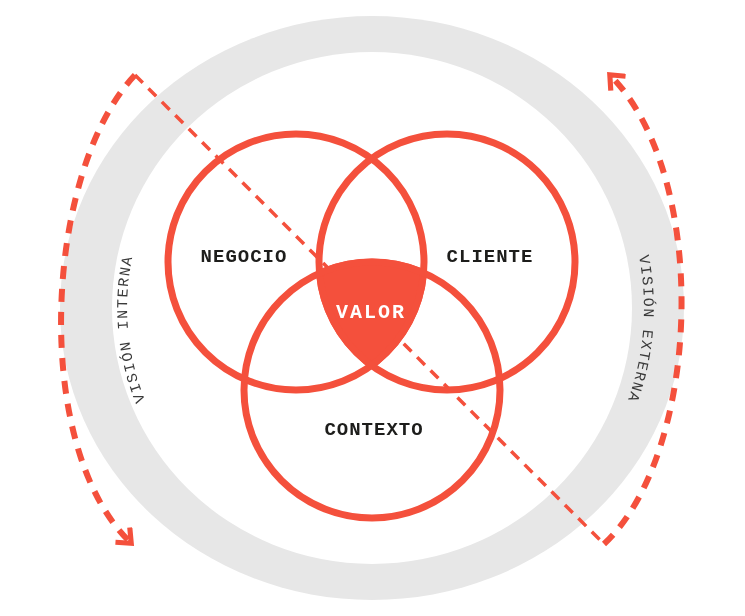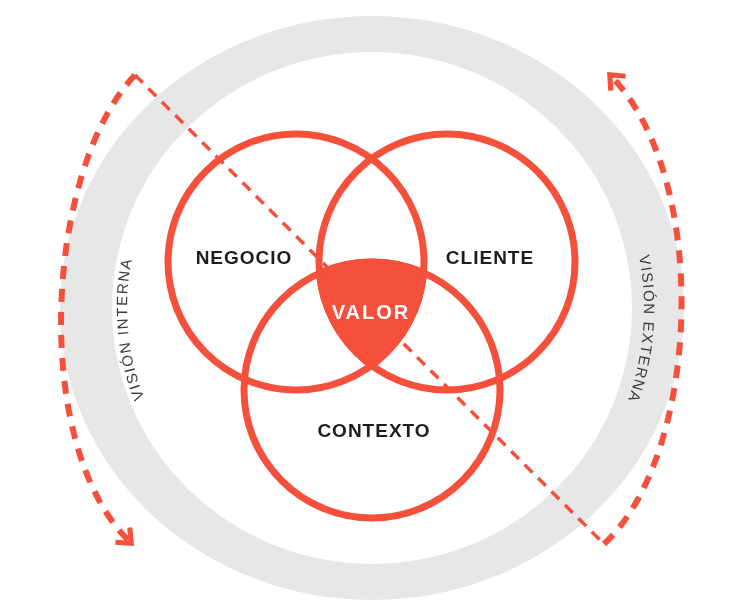--- a/index.html
+++ b/index.html
@@ -8,20 +8,21 @@
     background: #ffffff;
     width: 745px;
     height: 616px;
     overflow: hidden;
     font-family: "Liberation Sans", sans-serif;
   }
   .stage {
     position: relative;
     width: 745px;
     height: 616px;
+    font-family: Liberation Mono, monospace;
   }
   svg { display: block; }
   .circle-label {
     font-size: 19px;
     font-weight: 700;
     letter-spacing: 1px;
   }
   .center-label {
     font-size: 20px;
     font-weight: 700;

